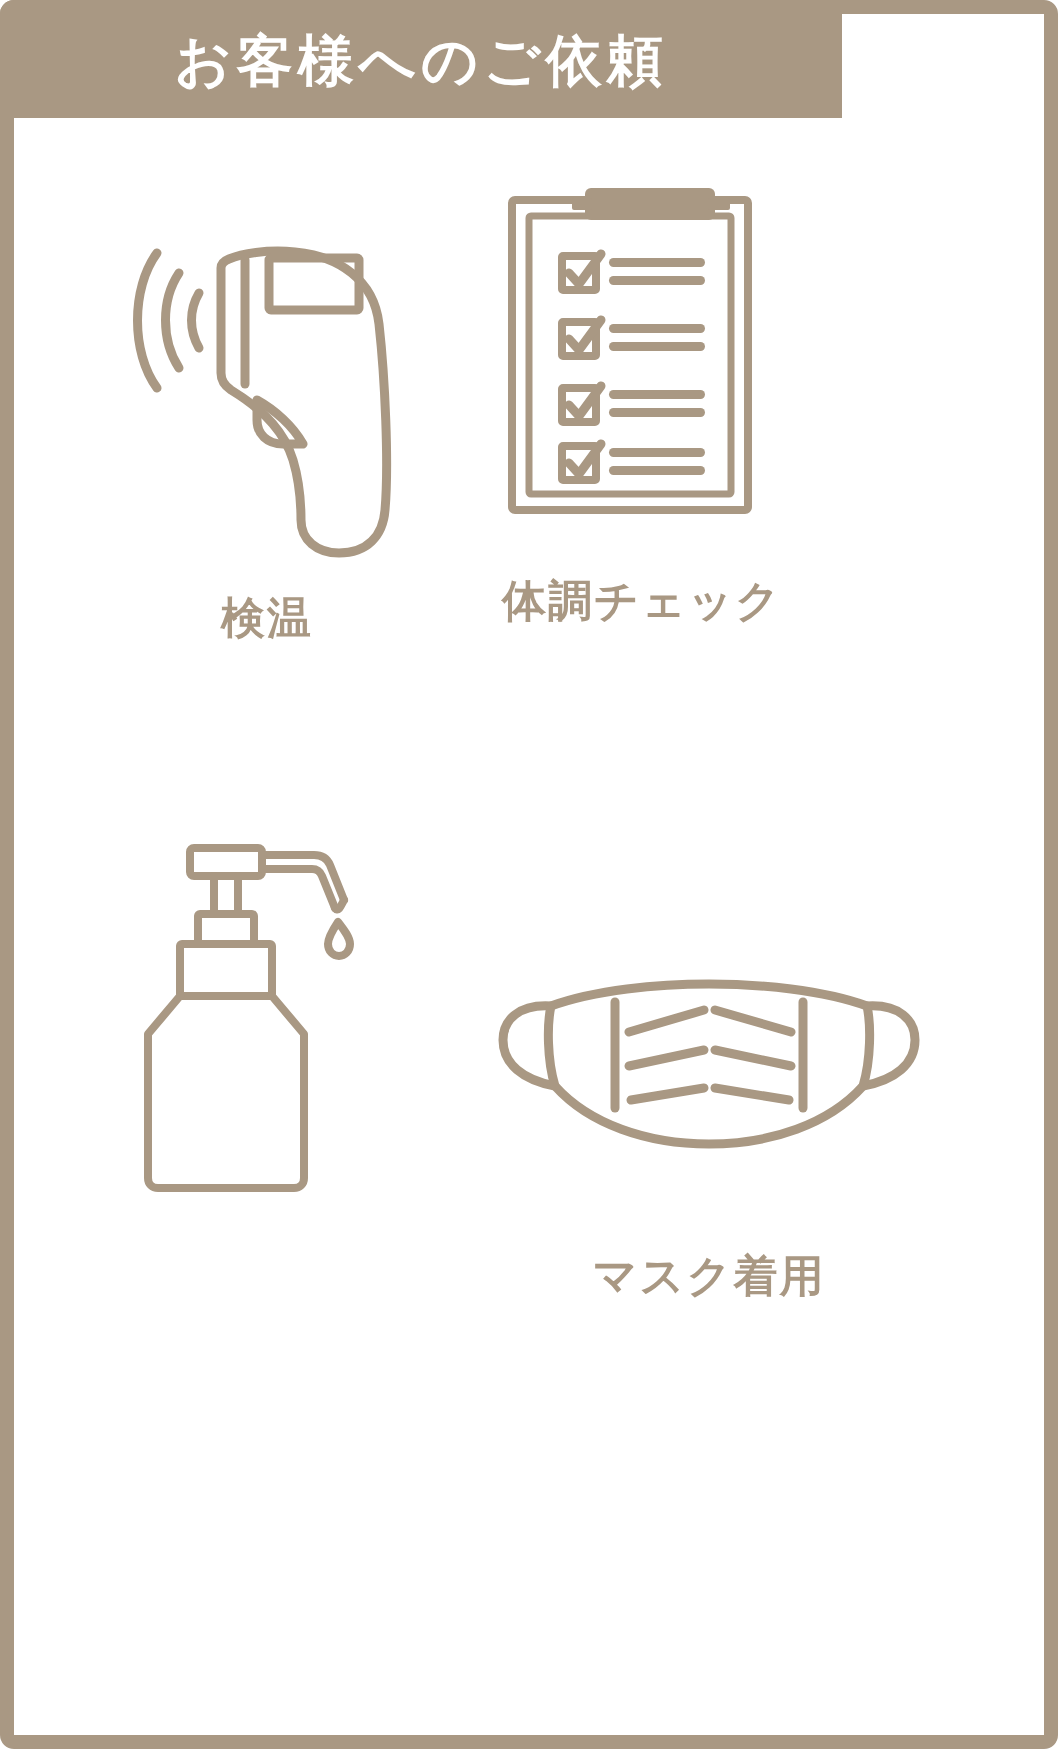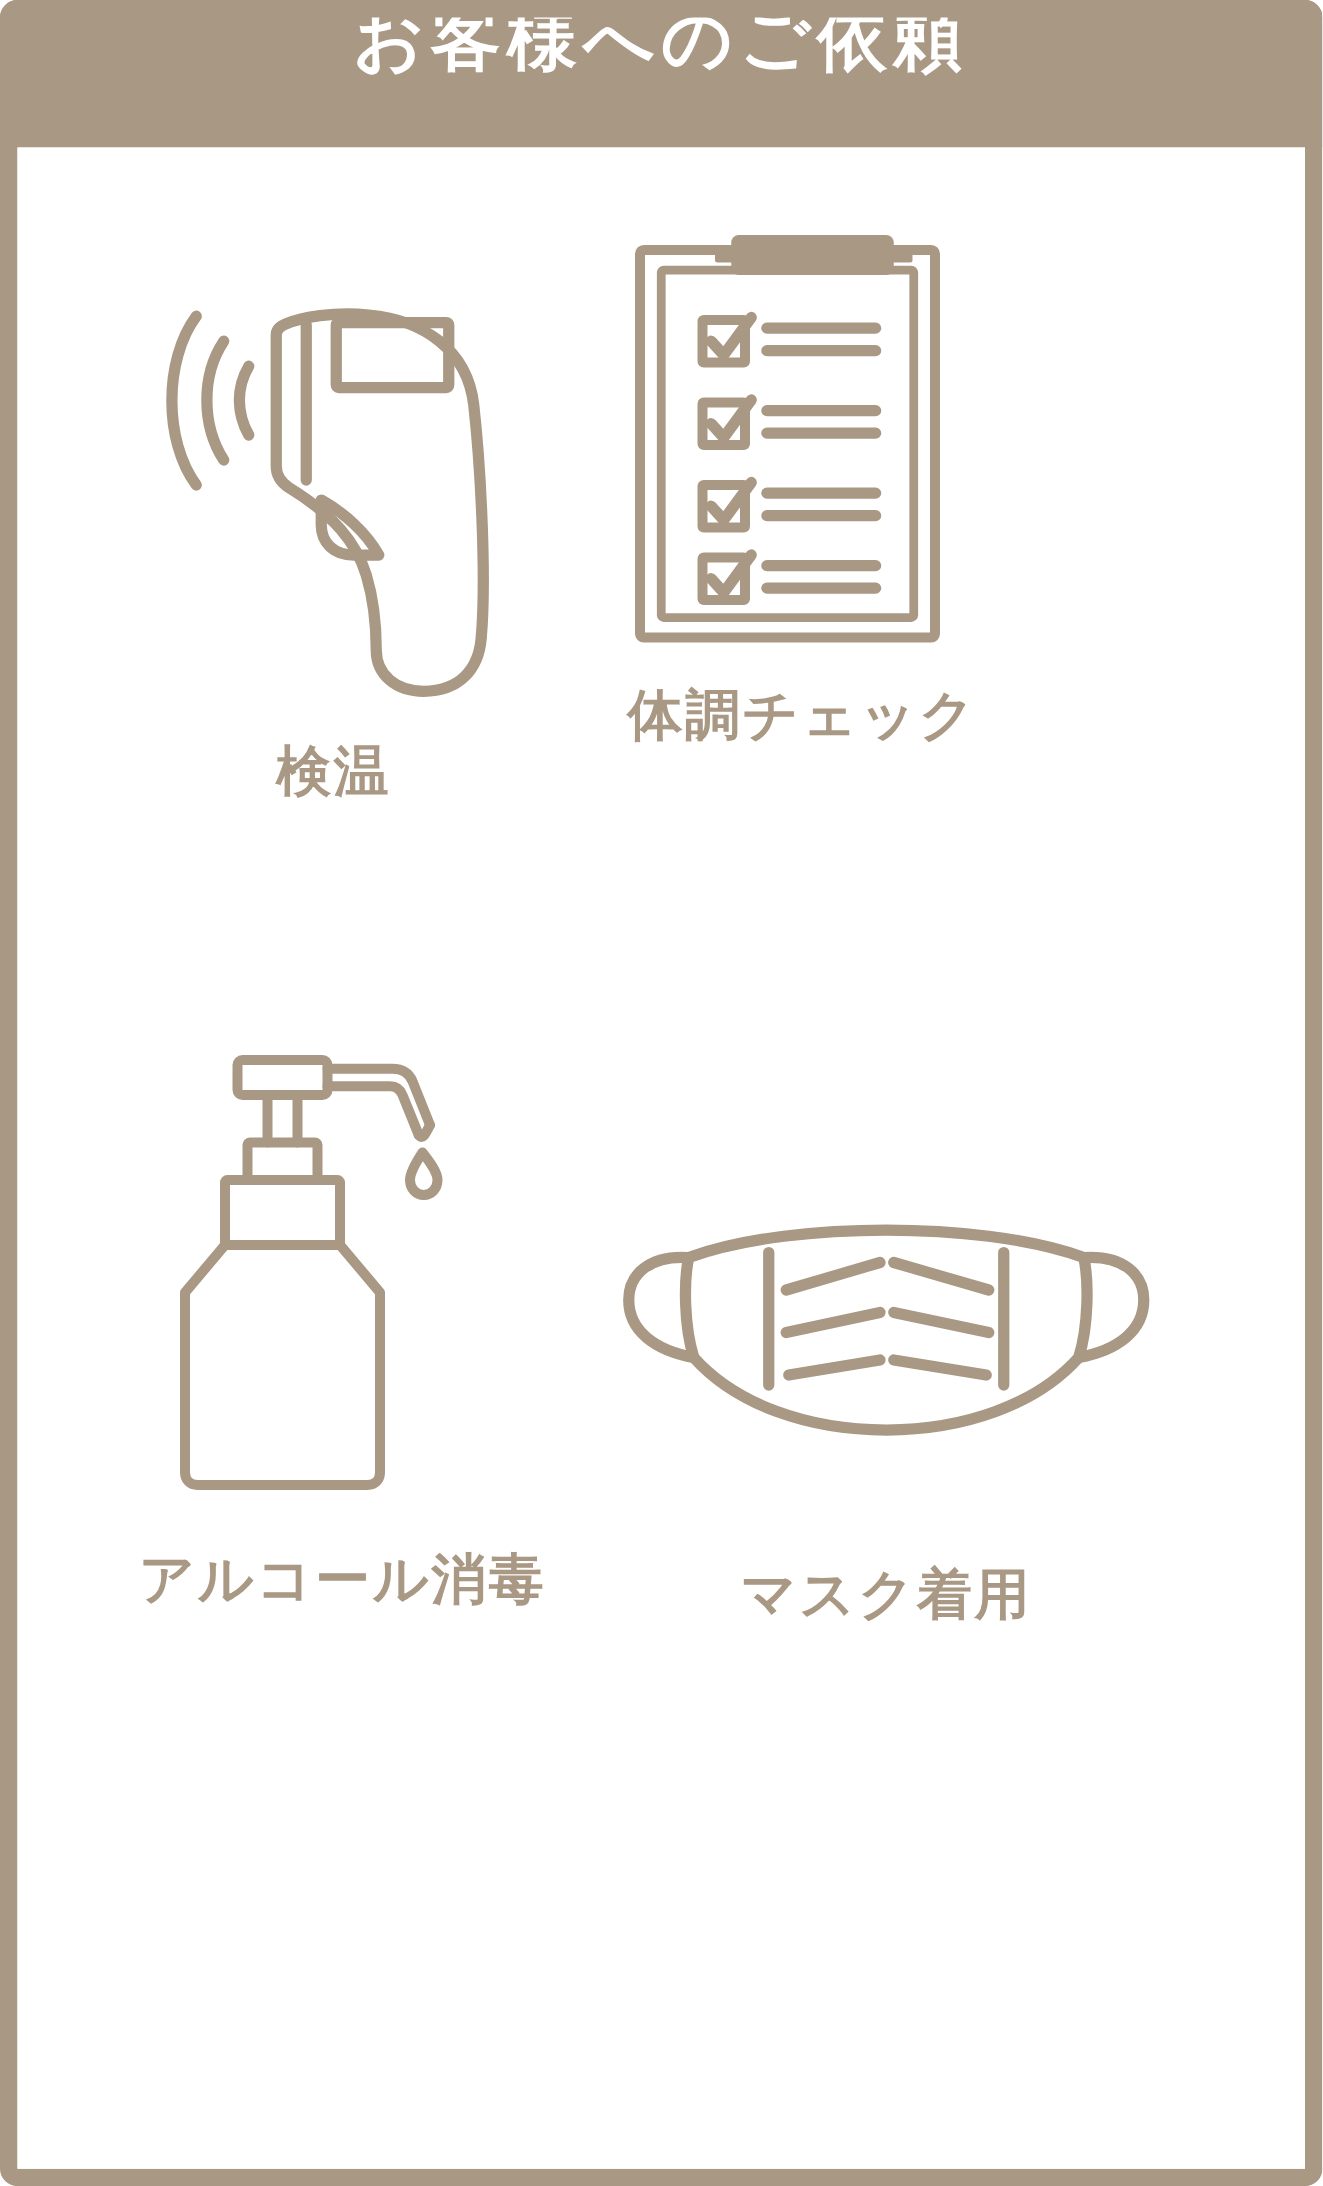--- a/index.html
+++ b/index.html
@@ -28,26 +28,26 @@
     box-sizing: border-box;
     border: 14px solid #a99883;
     border-radius: 14px;
     background: transparent;
   }
   
   .header-band {
     position: absolute;
     left: 0;
     top: 0;
-    width: 1058px;
+    width: 842px;
     height: 118px;
     background: #a99883;
     border-radius: 14px 14px 0 0;
     display: flex;
-    align-items: flex-start;
+    align-items: center;
     justify-content: center;
     box-sizing: border-box;
   }
   .header-title {
     color: #ffffff;
     font-family: "Liberation Serif", "DejaVu Serif", serif;
     font-size: 56px;
     font-weight: 700;
     letter-spacing: 5px;
     line-height: 1;
@@ -84,21 +84,21 @@
     white-space: nowrap;
   }
 
   
   .cell-thermo   { left: 88px;  top: 110px; width: 330px; }
   .cell-health   { left: 418px; top: 60px;  width: 420px; }
   .cell-alcohol  { left: 60px;  top: 720px; width: 400px; }
   .cell-mask     { left: 480px; top: 830px; width: 430px; }
 
   .lbl-thermo  { margin-top: 38px; }
-  .lbl-health  { margin-top: 28px; }
+  .lbl-health  { margin-top: 56px; }
   .lbl-alcohol { margin-top: 44px; }
   .lbl-mask    { margin-top: 86px; }
 
   svg { display: block; overflow: visible; }
 </style>
 </head>
 <body>
 
 <div class="poster">
 
@@ -193,21 +193,20 @@
           <path d="M104 38 L104 76"></path>
 
           <rect x="64" y="76" width="56" height="30" rx="2"></rect>
 
           <rect x="46" y="106" width="92" height="52" rx="2"></rect>
 
           <path d="M46 158 L14 196 L14 340 C14 346 18 350 24 350
                    L160 350 C166 350 170 346 170 340 L170 196 L138 158"></path>
         </svg>
       </div>
-      <div class="cell-label lbl-alcohol">アルコール消毒</div>
     </div>
 
     <div class="cell cell-mask">
       <div class="icon-wrap">
         <svg width="420" height="220" viewBox="0 0 420 220" fill="none" stroke="#a99883" stroke-width="9" stroke-linecap="round" stroke-linejoin="round">
 
           <path d="M52 58 C20 56 4 72 4 92 C4 116 24 132 56 138"></path>
 
           <path d="M368 58 C400 56 416 72 416 92 C416 116 396 132 364 138"></path>
 

